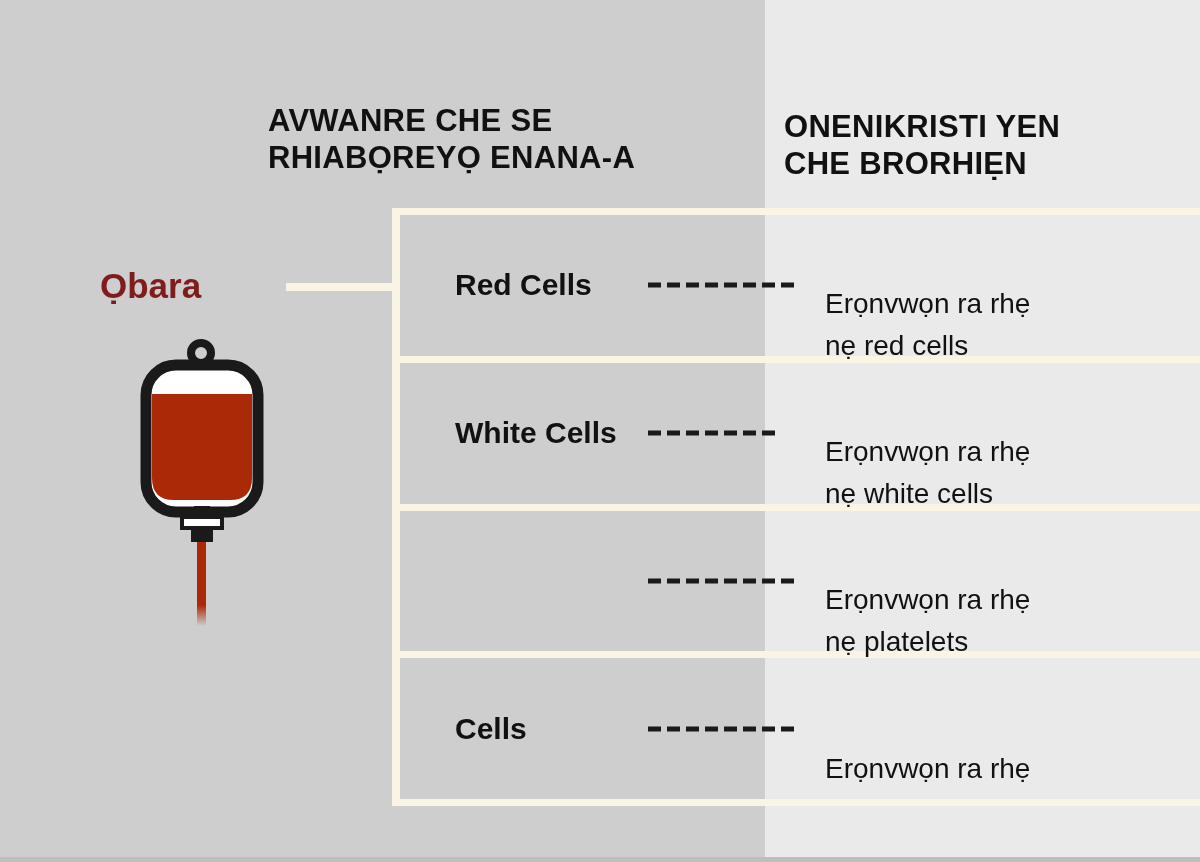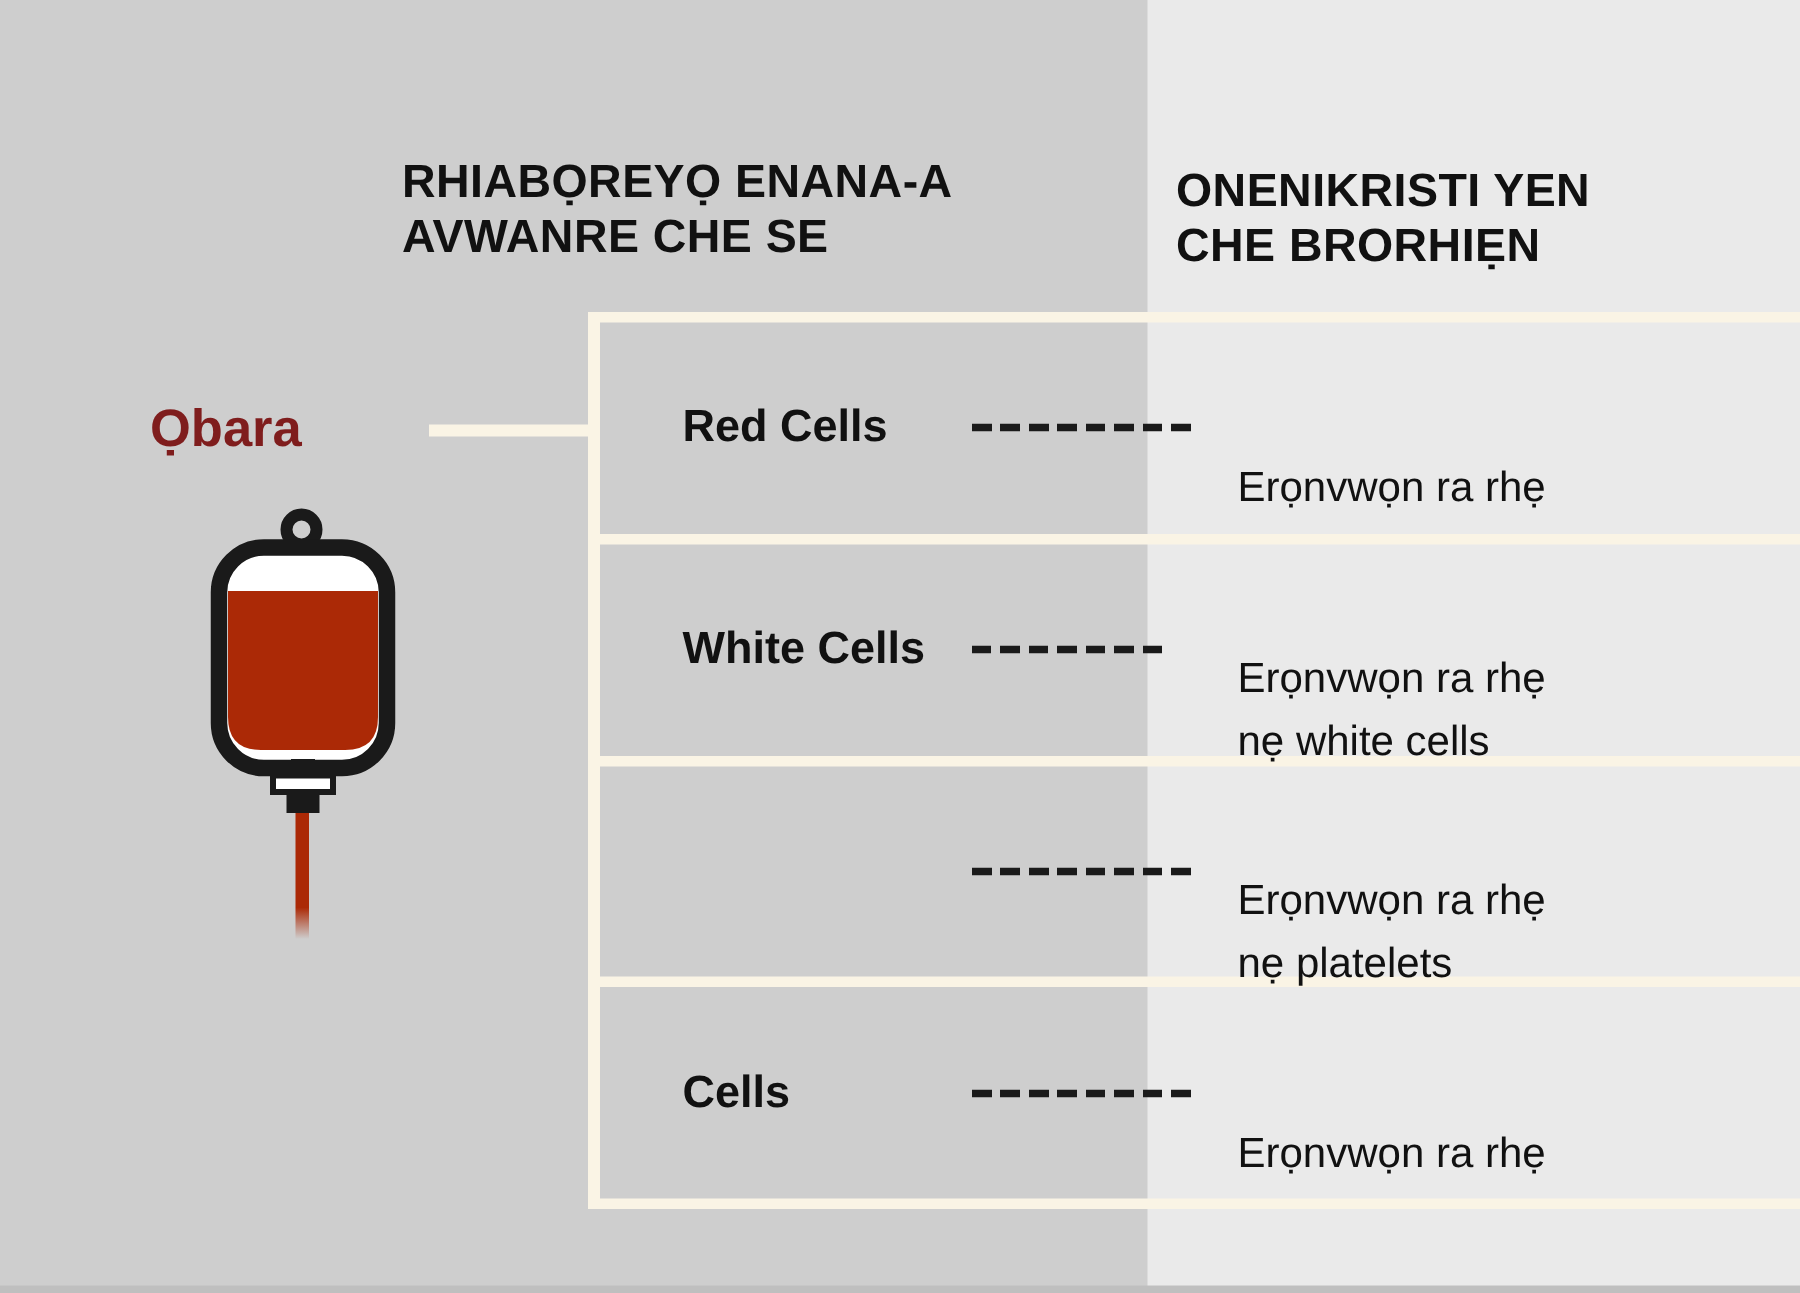--- a/index.html
+++ b/index.html
@@ -93,22 +93,22 @@
   }
 </style>
 </head>
 <body>
 
 <div class="canvas">
 
   <div class="bg-right"></div>
 
   <div class="header header-left">
+    <div>AVWANRE CHE SE</div>
     <div>RHIABỌREYỌ ENANA-A</div>
-    <div>AVWANRE CHE SE</div>
   </div>
 
   <div class="header header-right">
     <div>ONENIKRISTI YEN</div>
     <div>CHE BRORHIẸN</div>
   </div>
 
   <div class="source-label">Ọbara</div>
 
   <div class="connector-line"></div>
@@ -130,20 +130,21 @@
     <rect x="64" y="206" width="9" height="84" fill="url(#tubeGrad)"></rect>
   </svg>
 
   <div class="component-table">
 
     <div class="row">
       <div class="row-label">Red Cells</div>
       <div class="dashes" style="width: 146px;"></div>
       <div class="row-desc">
         <div>Erọnvwọn ra rhẹ</div>
+        <div>nẹ red cells</div>
       </div>
     </div>
 
     <div class="row">
       <div class="row-label">White Cells</div>
       <div class="dashes" style="width: 127px;"></div>
       <div class="row-desc">
         <div>Erọnvwọn ra rhẹ</div>
         <div>nẹ white cells</div>
       </div>

